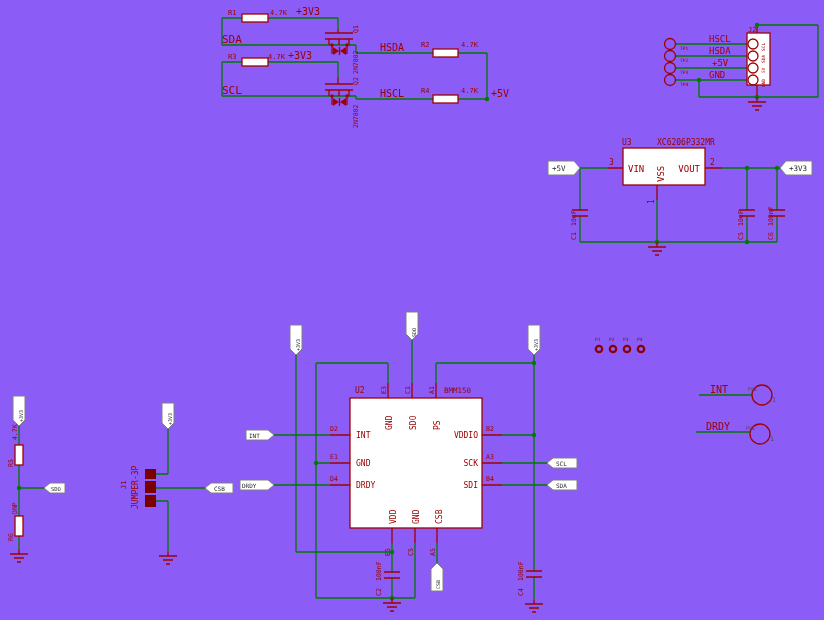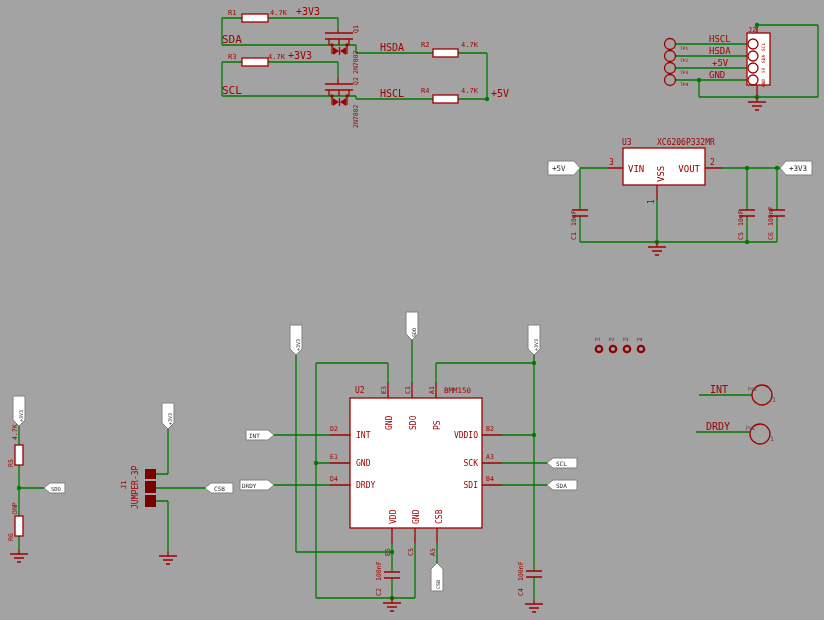--- a/index.html
+++ b/index.html
@@ -1,16 +1,16 @@
 <!DOCTYPE html>
 <html><head>
 <meta charset="utf-8">
 <style>
   html,body{margin:0;padding:0;background:#fff;}
-  .canvas{position:relative;width:824px;height:620px;background:#a3a3a3;overflow:hidden;}
+  .canvas{position:relative;width:824px;height:620px;background:#8b5cf6;overflow:hidden;}
   svg text{font-family:"DejaVu Sans Mono", monospace;}
   .w{stroke:#007a00;stroke-width:1.3;fill:none;}
   .s{stroke:#a00000;stroke-width:1.3;fill:none;}
   .s2{stroke:#a00000;stroke-width:1.6;fill:none;}
   .box{fill:#ffffff;stroke:#a00000;stroke-width:1.3;}
   .flag{fill:#ffffff;stroke:#808080;stroke-width:1;}
   .pad{fill:#7a0000;}
   .mt{fill:#a00000;}
   .ft{fill:#262626;}
   .gt{fill:#4a4a4a;}

